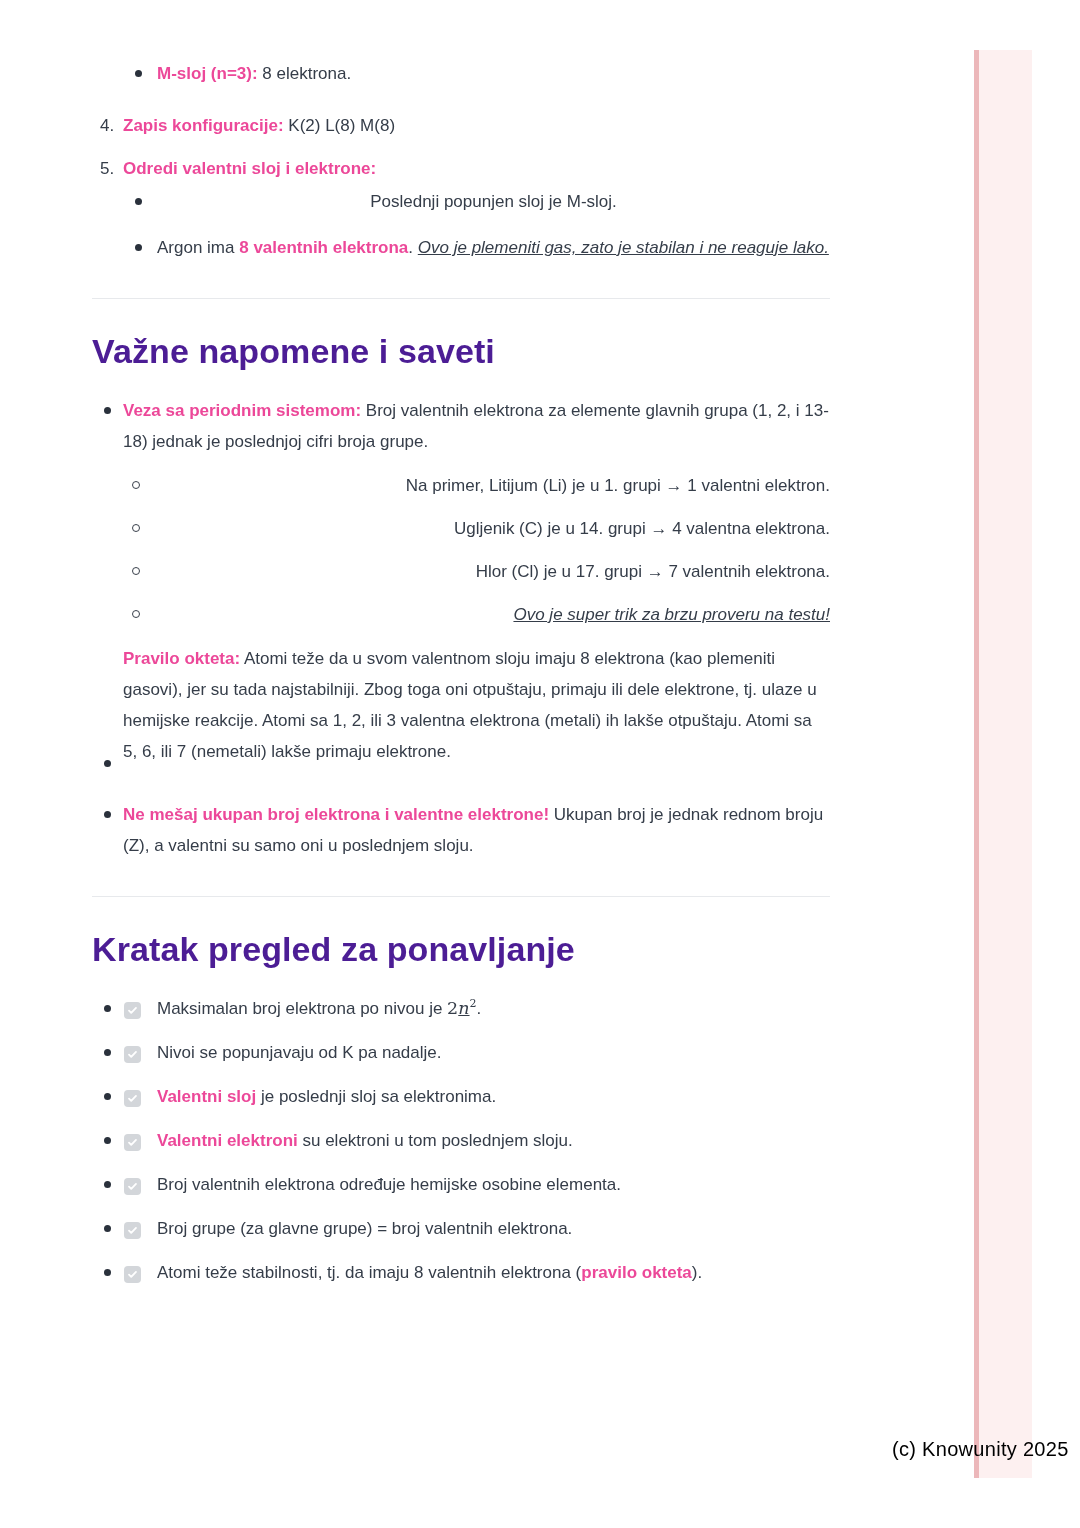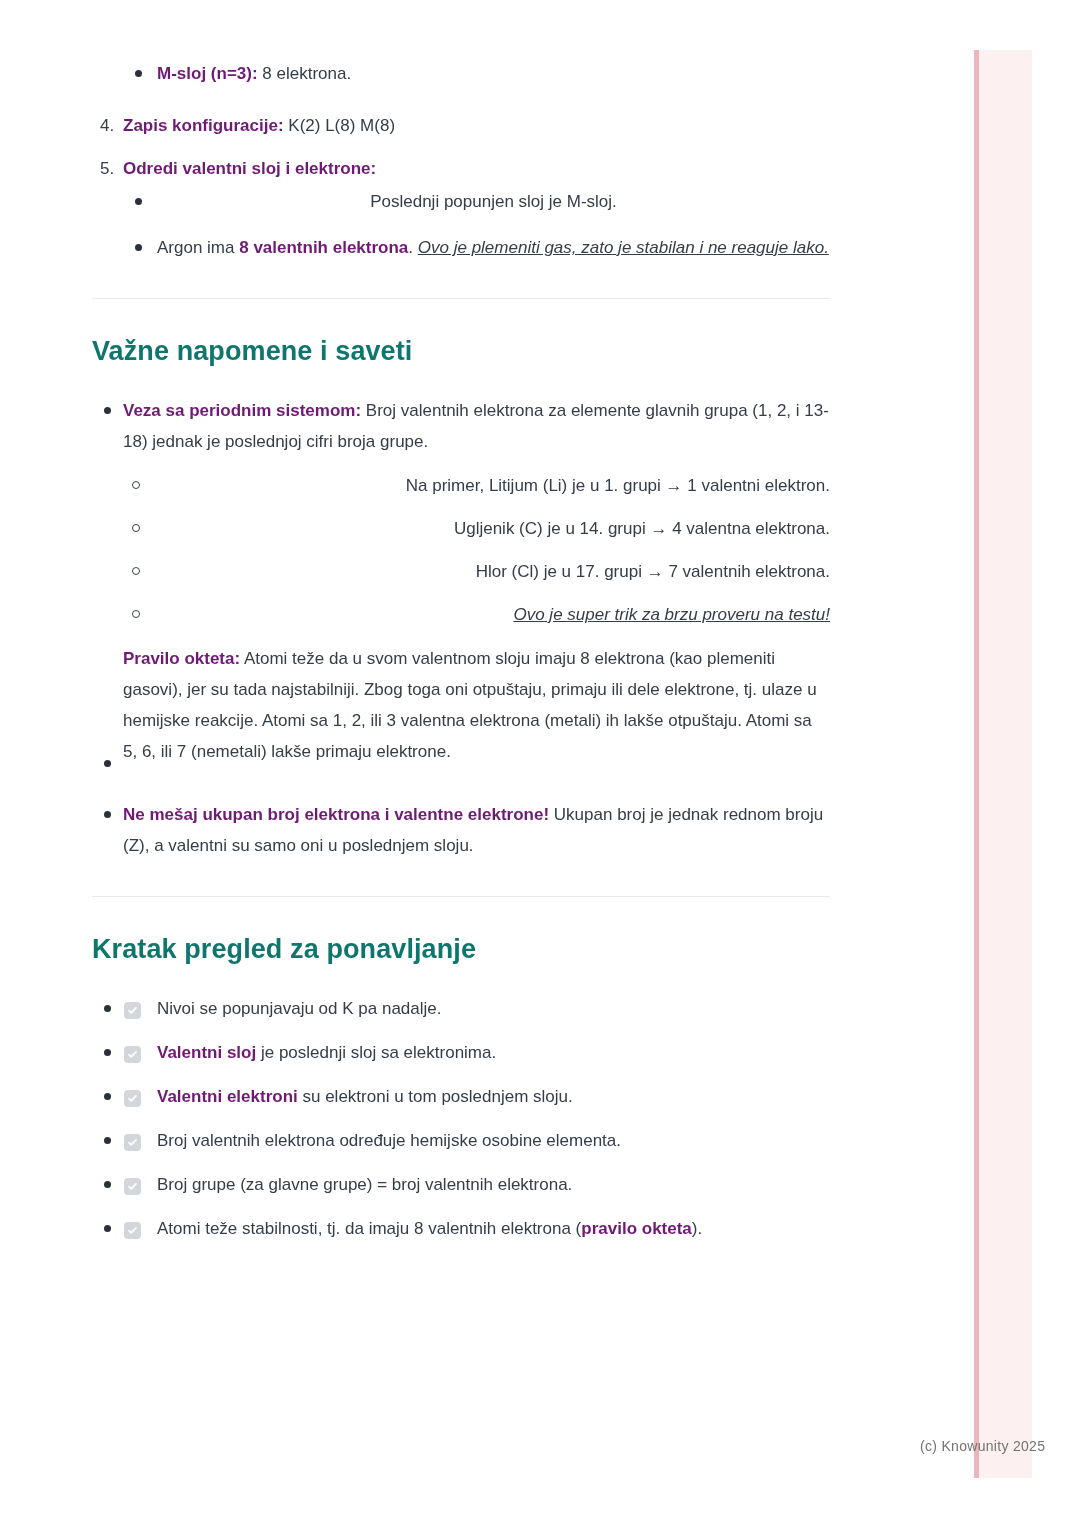--- a/index.html
+++ b/index.html
@@ -15,34 +15,33 @@
   .stripe {
     position:absolute;
     left:974px; top:50px;
     width:58px; height:1428px;
     background:#fdf0f0;
     border-left:5px solid #ecb7ba;
   }
   .watermark {
     position:absolute;
     left:892px; top:1438px;
-    font-size:14px;
+    font-size:20px;
     letter-spacing:0.3px;
-    color:#737373;
+    color:#000000;
     z-index:3;
-    margin-left:28px;
   }
   .content {
     position:relative;
     z-index:2;
     padding:58px 250px 0 92px;
     font-size:17px;
     line-height:31px;
   }
-  b { font-weight:700; color:#701a75; }
+  b { font-weight:700; color:#ec4899; }
   i { font-style:italic;text-decoration:underline; }
   .row { display:flex; align-items:flex-start; margin-bottom:13px; }
   .mcell { flex:none; display:flex; }
   .text { flex:1 1 auto; min-width:0; }
   
   .bullet-disc { display:inline-block; width:7px; height:7px; border-radius:50%; background:#2a313c; margin-top:12px; }
   .bullet-circle { display:inline-block; width:8px; height:8px; border-radius:50%; border:1.6px solid #3a414c; margin-top:11px; }
   .num-cell { width:23px; font-size:17px; color:#353d49; }
   
   .indent-num   { margin-left:8px; }
@@ -53,24 +52,24 @@
   
   .mb21 { margin-bottom:21px; }
   .mb12 { margin-bottom:12px; }
   .mb2  { margin-bottom:2px; }
   .mb15 { margin-bottom:15px;text-align:center; }
   .mb0  { margin-bottom:0; }
   .mb14 { margin-bottom:32px;align-items:flex-end; }
   .mt10 { margin-top:10px; }
   .divider { height:1px; background:#e7e9ec; margin-top:35px; }
   h2.h {
-    font-size:27px;
+    font-size:34px;
     line-height:33px;
     font-weight:700;
-    color:#0f766e;
+    color:#4c1d95;
     margin:36px 0 27px 0;
     letter-spacing:0.1px;
   }
   .checkbox {
     display:inline-flex;
     align-items:center; justify-content:center;
     width:17px; height:17px;
     border-radius:4px;
     background:#d3d6da;
     vertical-align:-2px;
@@ -169,20 +168,30 @@
         </span>
       <div class="text"><b>Ne mešaj ukupan broj elektrona i valentne elektrone!</b><span> Ukupan broj je jednak rednom broju (Z), a valentni su samo oni u poslednjem sloju.</span></div>
     </div>
 
     <div class="divider"></div>
 
     <h2 class="h">Kratak pregled za ponavljanje</h2>
 
 
 
+    <div class="row indent-check">
+      <span class="mcell">
+          <span class="bullet-disc"></span>
+        </span>
+      <div class="text"><span class="checkbox">
+            <svg width="11" height="11" viewBox="0 0 12 12">
+              <path d="M2.2 6.2l2.4 2.4L9.8 3.2" stroke="#ffffff" stroke-width="2" fill="none" stroke-linecap="round" stroke-linejoin="round"></path>
+            </svg>
+          </span><span>Maksimalan broj elektrona po nivou je </span><span class="math"><span>2</span><i>n</i><sup>2</sup></span><span>.</span></div>
+    </div>
 
     <div class="row indent-check">
       <span class="mcell">
           <span class="bullet-disc"></span>
         </span>
       <div class="text"><span class="checkbox">
             <svg width="11" height="11" viewBox="0 0 12 12">
               <path d="M2.2 6.2l2.4 2.4L9.8 3.2" stroke="#ffffff" stroke-width="2" fill="none" stroke-linecap="round" stroke-linejoin="round"></path>
             </svg>
           </span><span>Nivoi se popunjavaju od K pa nadalje.</span></div>

